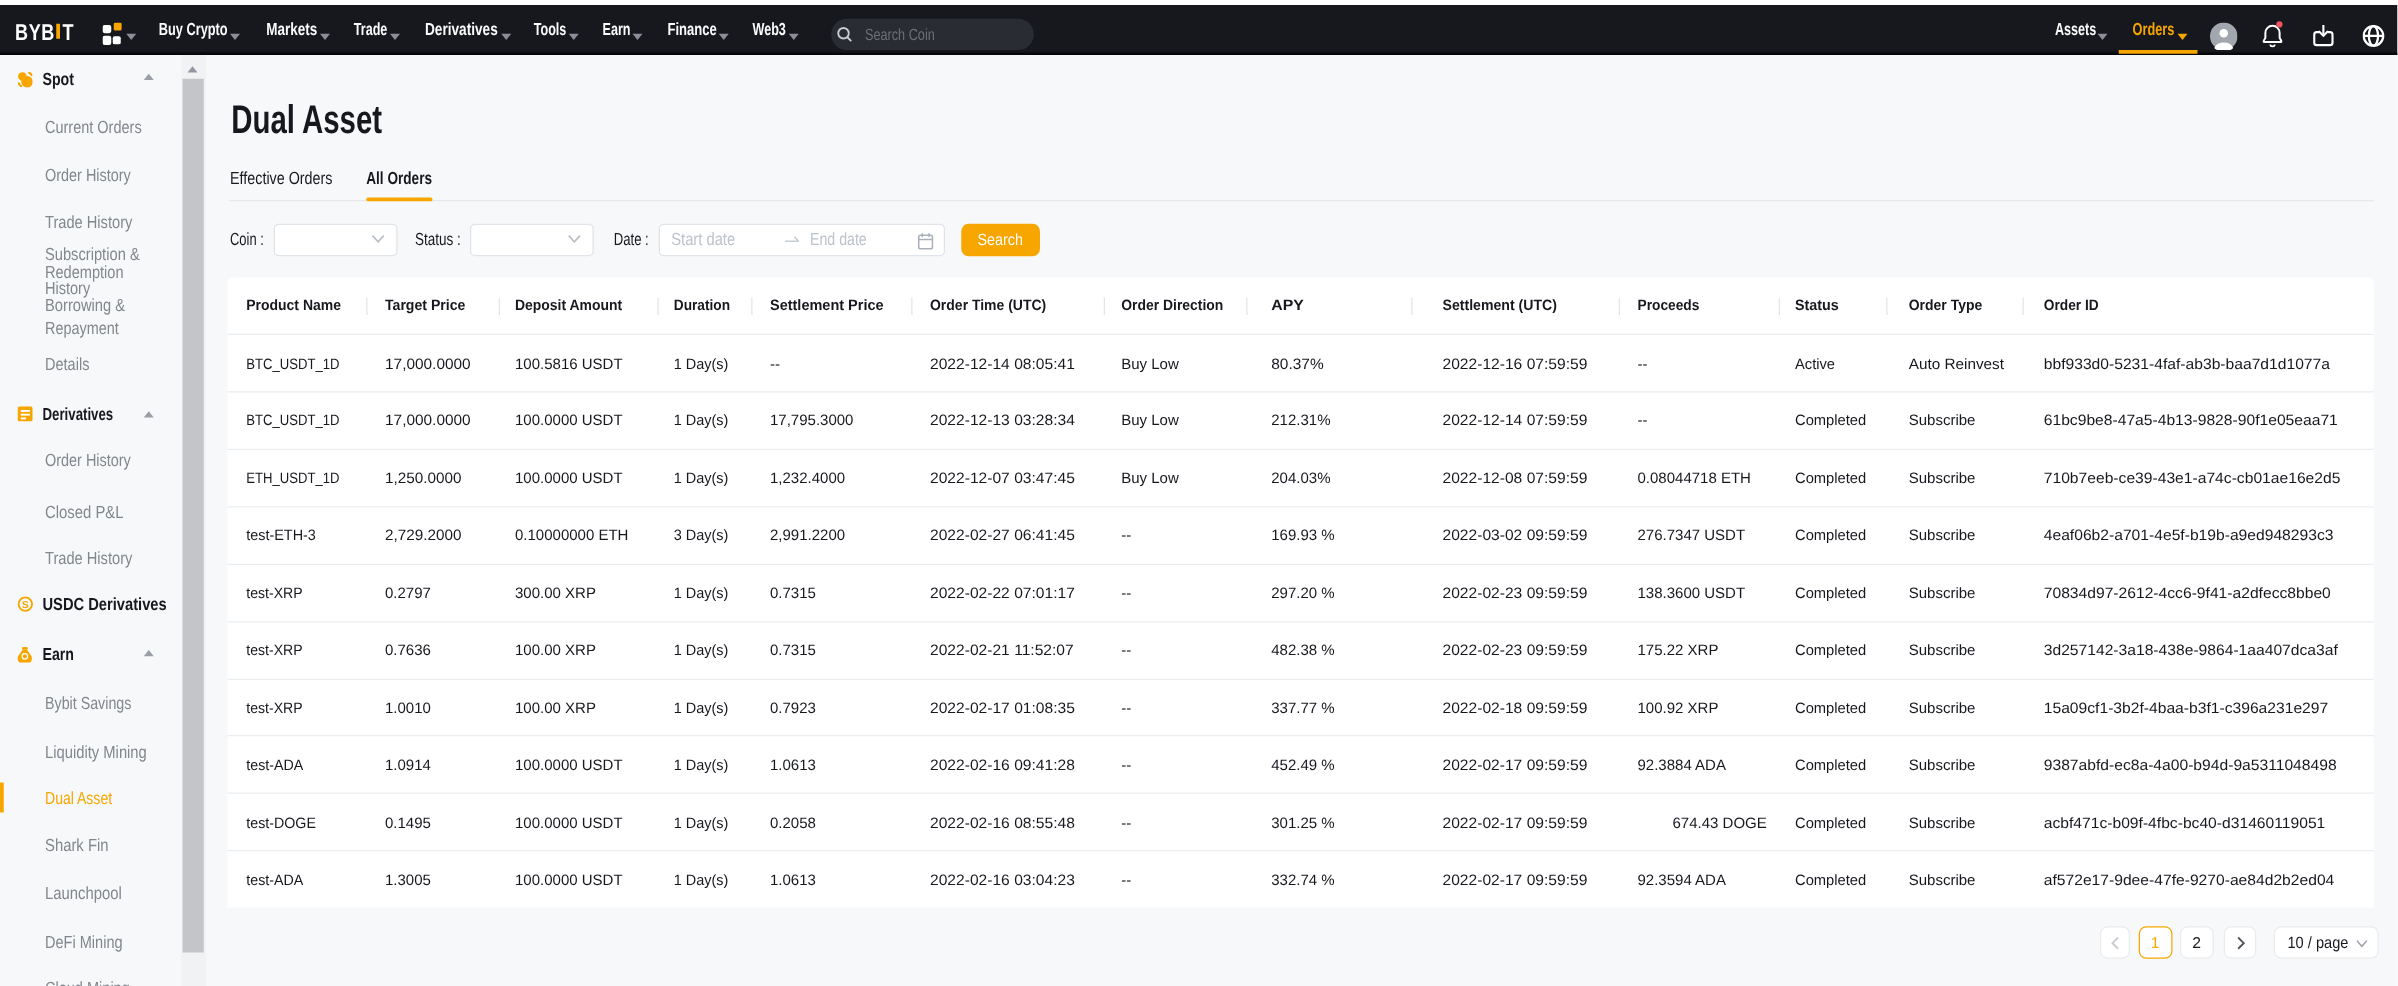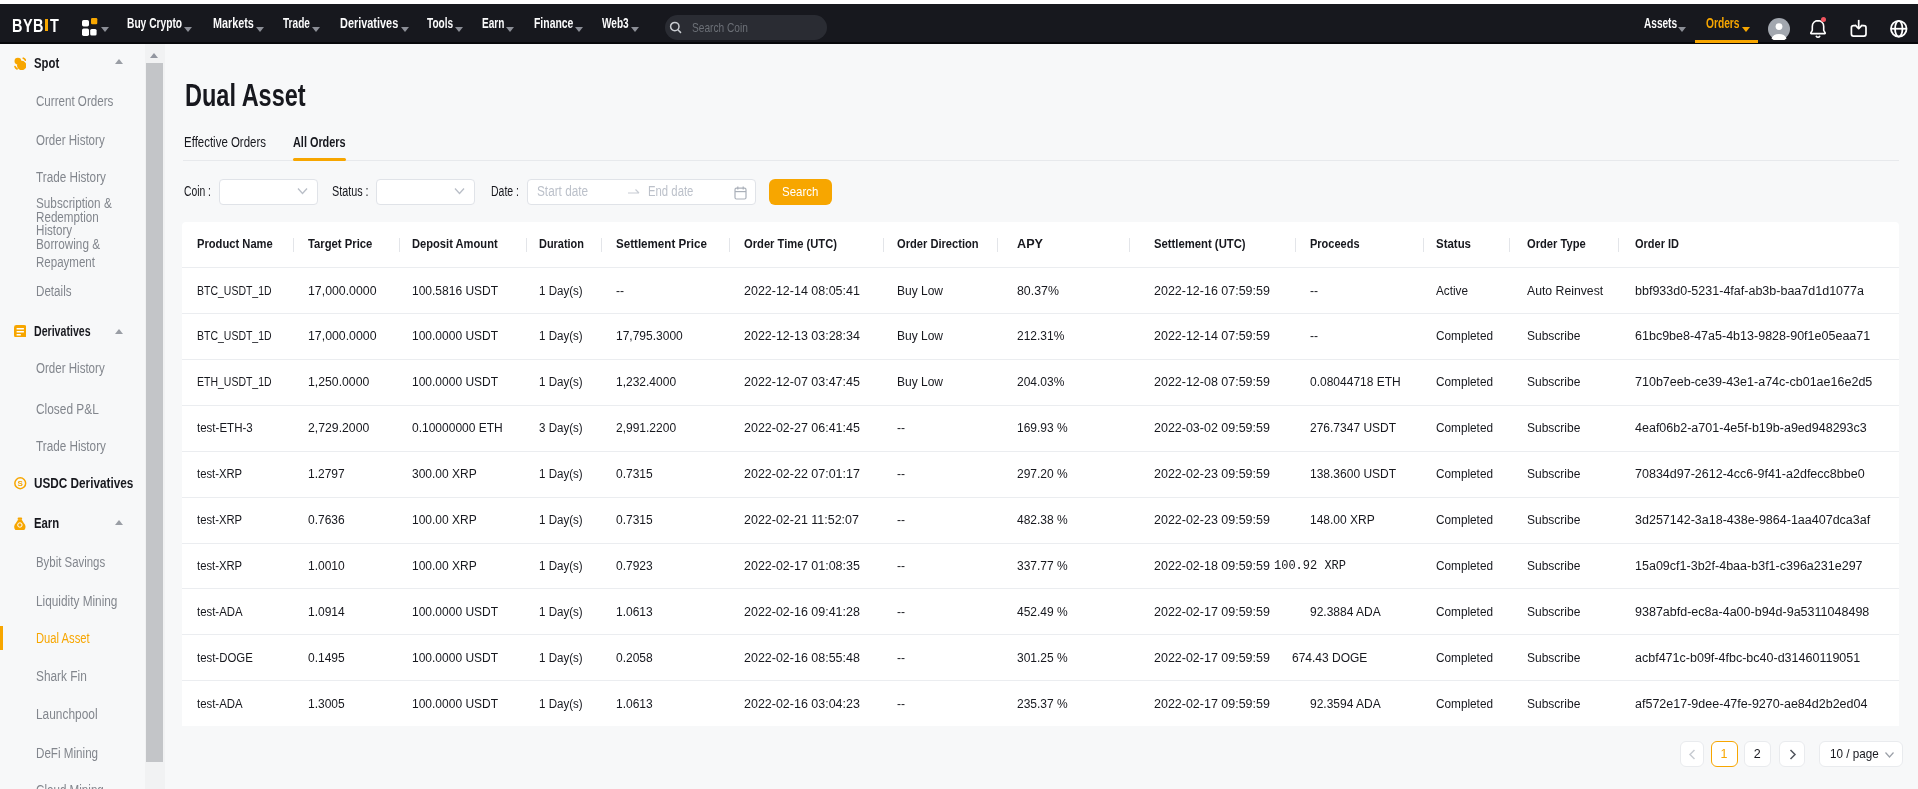--- a/index.html
+++ b/index.html
@@ -243,21 +243,21 @@
 <span class="c" style="left:715px;">--</span>
 <span class="c" style="left:835px;">169.93 %</span>
 <span class="c" style="left:972px;transform:scaleX(1.04);">2022-03-02 09:59:59</span>
 <span class="c" style="left:1128px;">276.7347 USDT</span>
 <span class="c" style="left:1254px;transform:scaleX(0.982);">Completed</span>
 <span class="c" style="left:1345px;">Subscribe</span>
 <span class="c" style="left:1453px;transform:scaleX(1.043);">4eaf06b2-a701-4e5f-b19b-a9ed948293c3</span>
 </div>
 <div class="row" style="top:450.7px;height:45.900000000000034px;border-top:1px solid #ebedf0;">
 <span class="c" style="left:15px;transform:scaleX(0.939);">test-XRP</span>
-<span class="c" style="left:126px;">1.2797</span>
+<span class="c" style="left:126px;">0.2797</span>
 <span class="c" style="left:230px;">300.00 XRP</span>
 <span class="c" style="left:357px;transform:scaleX(0.964);">1 Day(s)</span>
 <span class="c" style="left:434px;">0.7315</span>
 <span class="c" style="left:562px;transform:scaleX(1.04);">2022-02-22 07:01:17</span>
 <span class="c" style="left:715px;">--</span>
 <span class="c" style="left:835px;">297.20 %</span>
 <span class="c" style="left:972px;transform:scaleX(1.04);">2022-02-23 09:59:59</span>
 <span class="c" style="left:1128px;">138.3600 USDT</span>
 <span class="c" style="left:1254px;transform:scaleX(0.982);">Completed</span>
 <span class="c" style="left:1345px;">Subscribe</span>
@@ -266,36 +266,36 @@
 <div class="row" style="top:496.6px;height:45.89999999999998px;border-top:1px solid #ebedf0;">
 <span class="c" style="left:15px;transform:scaleX(0.939);">test-XRP</span>
 <span class="c" style="left:126px;">0.7636</span>
 <span class="c" style="left:230px;">100.00 XRP</span>
 <span class="c" style="left:357px;transform:scaleX(0.964);">1 Day(s)</span>
 <span class="c" style="left:434px;">0.7315</span>
 <span class="c" style="left:562px;transform:scaleX(1.04);">2022-02-21 11:52:07</span>
 <span class="c" style="left:715px;">--</span>
 <span class="c" style="left:835px;">482.38 %</span>
 <span class="c" style="left:972px;transform:scaleX(1.04);">2022-02-23 09:59:59</span>
-<span class="c" style="left:1128px;">148.00 XRP</span>
+<span class="c" style="left:1128px;">175.22 XRP</span>
 <span class="c" style="left:1254px;transform:scaleX(0.982);">Completed</span>
 <span class="c" style="left:1345px;">Subscribe</span>
 <span class="c" style="left:1453px;transform:scaleX(1.043);">3d257142-3a18-438e-9864-1aa407dca3af</span>
 </div>
 <div class="row" style="top:542.5px;height:45.89999999999998px;border-top:1px solid #ebedf0;">
 <span class="c" style="left:15px;transform:scaleX(0.939);">test-XRP</span>
 <span class="c" style="left:126px;">1.0010</span>
 <span class="c" style="left:230px;">100.00 XRP</span>
 <span class="c" style="left:357px;transform:scaleX(0.964);">1 Day(s)</span>
 <span class="c" style="left:434px;">0.7923</span>
 <span class="c" style="left:562px;transform:scaleX(1.04);">2022-02-17 01:08:35</span>
 <span class="c" style="left:715px;">--</span>
 <span class="c" style="left:835px;">337.77 %</span>
 <span class="c" style="left:972px;transform:scaleX(1.04);">2022-02-18 09:59:59</span>
-<span class="c" style="left:1092px;font-family:Liberation Mono, monospace;">100.92 XRP</span>
+<span class="c" style="left:1128px;">100.92 XRP</span>
 <span class="c" style="left:1254px;transform:scaleX(0.982);">Completed</span>
 <span class="c" style="left:1345px;">Subscribe</span>
 <span class="c" style="left:1453px;transform:scaleX(1.043);">15a09cf1-3b2f-4baa-b3f1-c396a231e297</span>
 </div>
 <div class="row" style="top:588.4px;height:45.89999999999998px;border-top:1px solid #ebedf0;">
 <span class="c" style="left:15px;transform:scaleX(0.95);">test-ADA</span>
 <span class="c" style="left:126px;">1.0914</span>
 <span class="c" style="left:230px;">100.0000 USDT</span>
 <span class="c" style="left:357px;transform:scaleX(0.964);">1 Day(s)</span>
 <span class="c" style="left:434px;">1.0613</span>
@@ -311,34 +311,34 @@
 <div class="row" style="top:634.3px;height:45.90000000000009px;border-top:1px solid #ebedf0;">
 <span class="c" style="left:15px;transform:scaleX(0.95);">test-DOGE</span>
 <span class="c" style="left:126px;">0.1495</span>
 <span class="c" style="left:230px;">100.0000 USDT</span>
 <span class="c" style="left:357px;transform:scaleX(0.964);">1 Day(s)</span>
 <span class="c" style="left:434px;">0.2058</span>
 <span class="c" style="left:562px;transform:scaleX(1.04);">2022-02-16 08:55:48</span>
 <span class="c" style="left:715px;">--</span>
 <span class="c" style="left:835px;">301.25 %</span>
 <span class="c" style="left:972px;transform:scaleX(1.04);">2022-02-17 09:59:59</span>
-<span class="c" style="left:1110px;">674.43 DOGE</span>
+<span class="c" style="left:1156px;">674.43 DOGE</span>
 <span class="c" style="left:1254px;transform:scaleX(0.982);">Completed</span>
 <span class="c" style="left:1345px;">Subscribe</span>
 <span class="c" style="left:1453px;transform:scaleX(1.043);">acbf471c-b09f-4fbc-bc40-d31460119051</span>
 </div>
 <div class="row" style="top:680.2px;height:45.89999999999998px;border-top:1px solid #ebedf0;">
 <span class="c" style="left:15px;transform:scaleX(0.95);">test-ADA</span>
 <span class="c" style="left:126px;">1.3005</span>
 <span class="c" style="left:230px;">100.0000 USDT</span>
 <span class="c" style="left:357px;transform:scaleX(0.964);">1 Day(s)</span>
 <span class="c" style="left:434px;">1.0613</span>
 <span class="c" style="left:562px;transform:scaleX(1.04);">2022-02-16 03:04:23</span>
 <span class="c" style="left:715px;">--</span>
-<span class="c" style="left:835px;">235.37 %</span>
+<span class="c" style="left:835px;">332.74 %</span>
 <span class="c" style="left:972px;transform:scaleX(1.04);">2022-02-17 09:59:59</span>
 <span class="c" style="left:1128px;">92.3594 ADA</span>
 <span class="c" style="left:1254px;transform:scaleX(0.982);">Completed</span>
 <span class="c" style="left:1345px;">Subscribe</span>
 <span class="c" style="left:1453px;transform:scaleX(1.043);">af572e17-9dee-47fe-9270-ae84d2b2ed04</span>
 </div>
 <div class="pbtn" style="left:1679.5px;width:24.5px;"></div>
 <svg class="abs" style="left:1688px;top:748.5px;" width="8" height="11" viewBox="0 0 8 11" fill="none" stroke="#c8ccd2" stroke-width="1.5">
     <path d="M6.5 1 L2 5.5 L6.5 10"></path>
   </svg>

